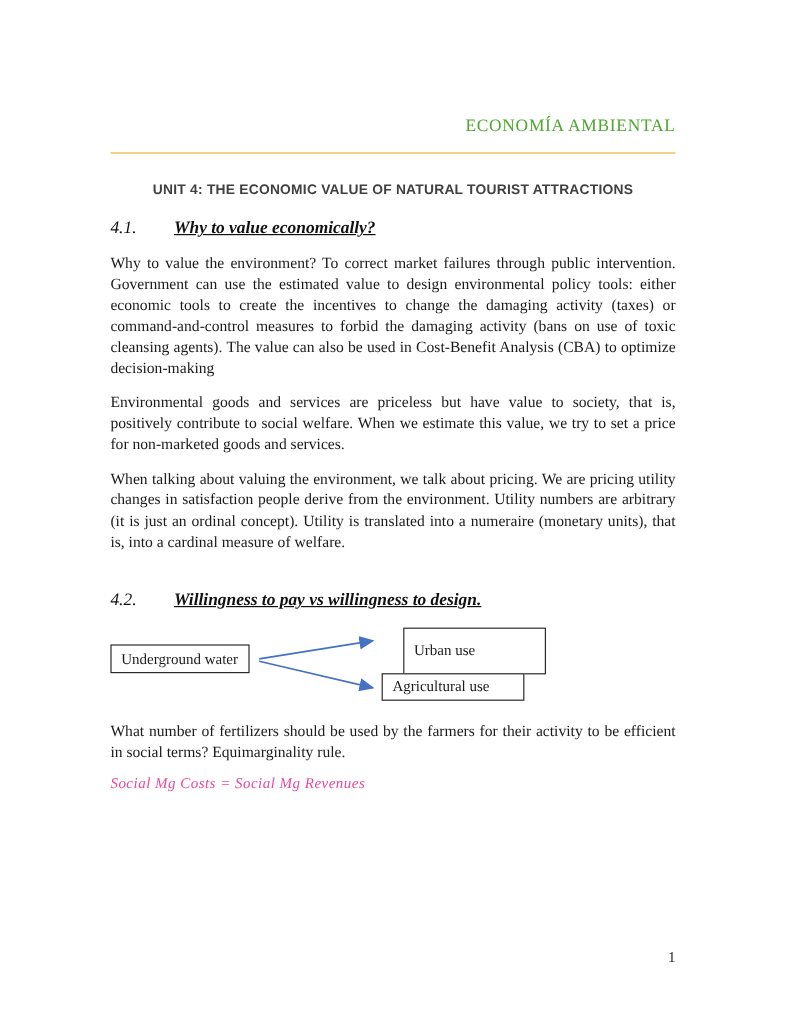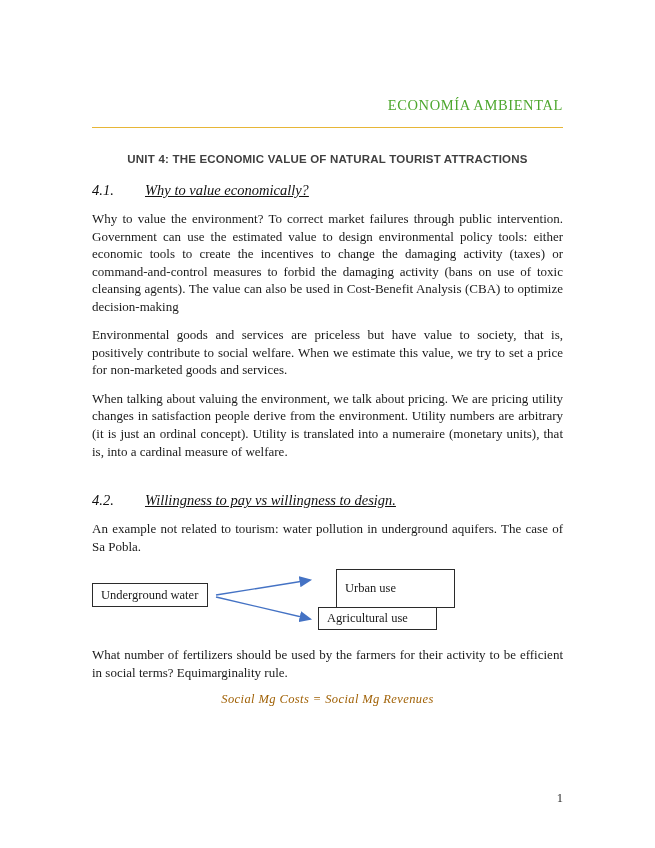--- a/index.html
+++ b/index.html
@@ -56,21 +56,21 @@
   }
   .section-heading.spaced {
     margin-top: 32px;
   }
   .section-number {
     width: 37px;
     flex: 0 0 37px;
     font-weight: 400;
   }
   .section-title {
-    font-weight: 400;
+    font-weight: 700;
     text-decoration: underline;
   }
   p.body {
     font-size: 13px;
     line-height: 1.35;
     text-align: justify;
     margin: 11px 0 0 0;
   }
   .diagram {
     position: relative;
@@ -96,23 +96,22 @@
     left: 116px;
     top: 0;
     width: 110px;
     height: 68px;
   }
   .closing-par {
     margin-top: 16px;
   }
   .formula {
     margin-top: 11px;
-    text-align: center;
     font-style: italic;
-    color: #a16207;
+    color: #ec4899;
     font-size: 12.5px;
     letter-spacing: 0.4px;
   }
   .page-number {
     position: absolute;
     right: 92px;
     bottom: 42px;
     font-size: 12.5px;
     color: #2b2b2b;
   }
@@ -136,21 +135,20 @@
 
     <p class="body">Why to value the environment? To correct market failures through public intervention. Government can use the estimated value to design environmental policy tools: either economic tools to create the incentives to change the damaging activity (taxes) or command-and-control measures to forbid the damaging activity (bans on use of toxic cleansing agents). The value can also be used in Cost-Benefit Analysis (CBA) to optimize decision-making</p>
     <p class="body">Environmental goods and services are priceless but have value to society, that is, positively contribute to social welfare. When we estimate this value, we try to set a price for non-marketed goods and services.</p>
     <p class="body">When talking about valuing the environment, we talk about pricing. We are pricing utility changes in satisfaction people derive from the environment. Utility numbers are arbitrary (it is just an ordinal concept). Utility is translated into a numeraire (monetary units), that is, into a cardinal measure of welfare.</p>
 
     <div class="section-heading spaced">
       <span class="section-number">4.2.</span>
       <span class="section-title">Willingness to pay vs willingness to design.</span>
     </div>
 
-    <p class="body">An example not related to tourism: water pollution in underground aquifers. The case of Sa Pobla.</p>
 
     <div class="diagram">
       <svg class="arrows-svg" viewBox="0 0 110 68" xmlns="http://www.w3.org/2000/svg">
         <defs>
           <marker id="arrowhead" markerWidth="9" markerHeight="8" refX="7.5" refY="4" orient="auto">
             <path d="M0,0 L9,4 L0,8 Z" fill="#4472c4"></path>
           </marker>
         </defs>
         <line x1="8" y1="28" x2="102" y2="13" stroke="#4472c4" stroke-width="1.4" marker-end="url(#arrowhead)"></line>
         <line x1="8" y1="30" x2="102" y2="52" stroke="#4472c4" stroke-width="1.4" marker-end="url(#arrowhead)"></line>

